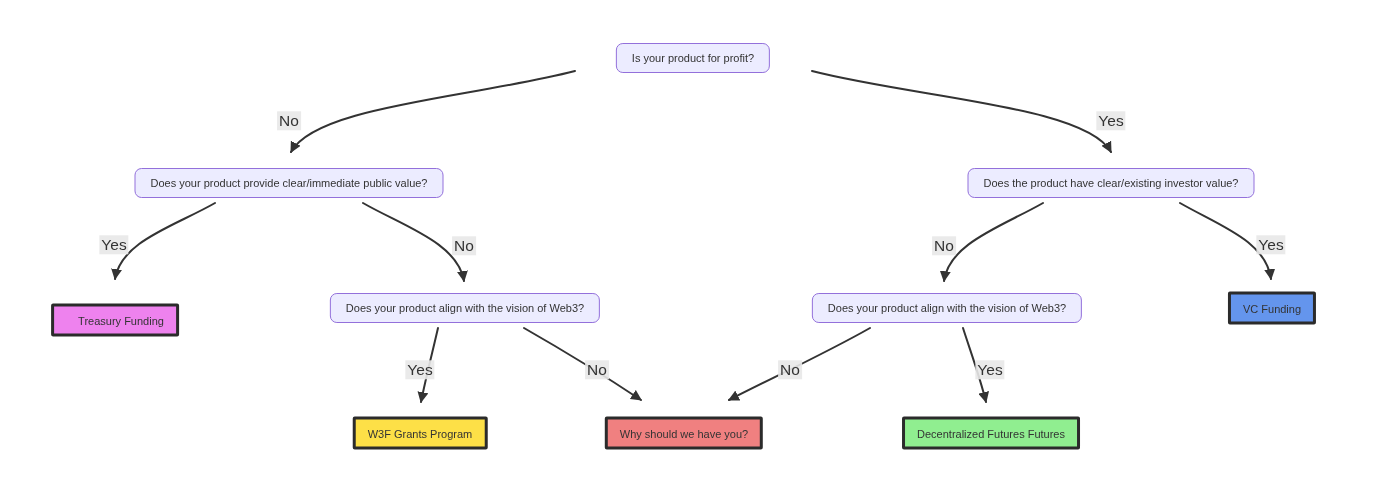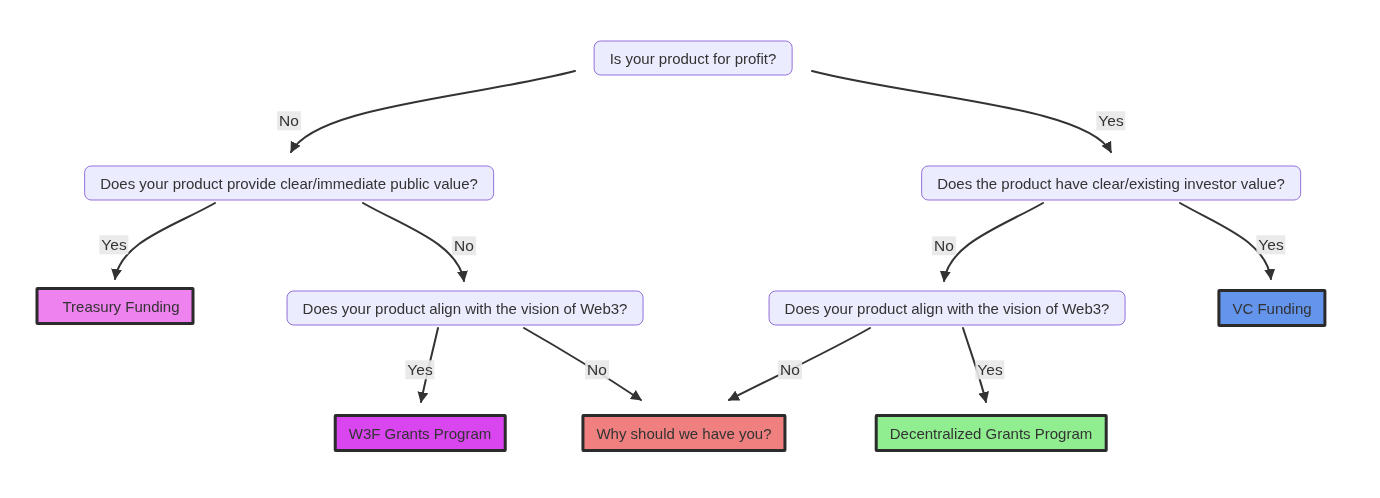--- a/index.html
+++ b/index.html
@@ -25,39 +25,39 @@
   .edge {
     fill: none;
     stroke: #333333;
     stroke-width: 2px;
     stroke-linecap: round;
   }
   .node {
     position: absolute;
     transform: translate(-50%, -50%);
     white-space: nowrap;
-    font-size: 15px;
+    font-size: 11px;
     color: #333333;
     text-align: center;
     box-sizing: border-box;
   }
   .node.question {
     background: #ECECFF;
     border: 1.2px solid #9370DB;
     border-radius: 7px;
     padding: 8px 15px;
   }
   .node.result {
     border: 3.5px solid #2b2b2b;
     border-radius: 2px;
     padding: 7.5px 12px;
   }
   .fill-treasury { background: #EE82EE; }
   .fill-vc       { background: #6495ED; text-align: center; }
-  .fill-w3f      { background: #d946ef; }
+  .fill-w3f      { background: #fde047; }
   .fill-why      { background: #F08080; }
   .fill-df       { background: #90EE90; }
   .edge-label {
     position: absolute;
     transform: translate(-50%, -50%);
     background: rgba(232,232,232,0.9);
     color: #333333;
     font-size: 15.5px;
     padding: 0px 2px;
     line-height: 1.25;
@@ -86,25 +86,25 @@
     <path class="edge" d="M 870 328 C 828 352, 772 378, 729 400" marker-end="url(#arrow)"></path>
     <path class="edge" d="M 963 328 C 970 350, 980 377, 986 402" marker-end="url(#arrow)"></path>
   </svg>
 
   <div class="node question" style="left:693px;  top:58px;">Is your product for profit?</div>
   <div class="node question" style="left:289px;  top:183px;">Does your product provide clear/immediate public value?</div>
   <div class="node question" style="left:1111px; top:183px;">Does the product have clear/existing investor value?</div>
   <div class="node question" style="left:465px;  top:308px;">Does your product align with the vision of Web3?</div>
   <div class="node question" style="left:947px;  top:308px;">Does your product align with the vision of Web3?</div>
 
-  <div class="node result fill-treasury" style="left:115px;  top:306px;padding-left:24px;">Treasury Funding</div>
+  <div class="node result fill-treasury" style="left:115px;  top:320px;padding-left:24px;">Treasury Funding</div>
   <div class="node result fill-vc" style="left:1272px; top:308px;">VC Funding</div>
   <div class="node result fill-w3f" style="left:420px;  top:433px;">W3F Grants Program</div>
   <div class="node result fill-why" style="left:684px;  top:433px;">Why should we have you?</div>
-  <div class="node result fill-df" style="left:991px;  top:433px;">Decentralized Grants Program</div>
+  <div class="node result fill-df" style="left:991px;  top:433px;">Decentralized Futures Futures</div>
 
   <span class="edge-label" style="left:289px;  top:121px;">No</span>
   <span class="edge-label" style="left:1111px; top:121px;">Yes</span>
   <span class="edge-label" style="left:114px;  top:245px;">Yes</span>
   <span class="edge-label" style="left:464px;  top:246px;">No</span>
   <span class="edge-label" style="left:944px;  top:246px;">No</span>
   <span class="edge-label" style="left:1271px; top:245px;">Yes</span>
   <span class="edge-label" style="left:420px;  top:370px;">Yes</span>
   <span class="edge-label" style="left:597px;  top:370px;">No</span>
   <span class="edge-label" style="left:790px;  top:370px;">No</span>

